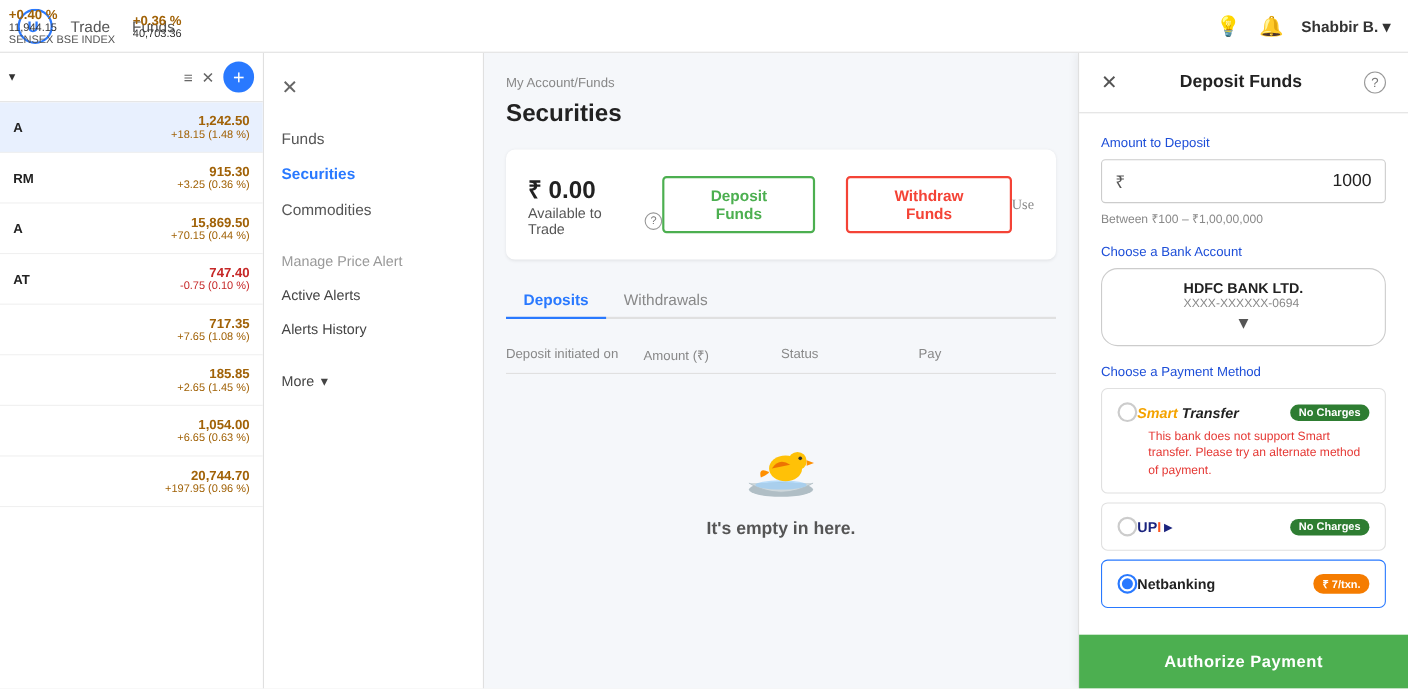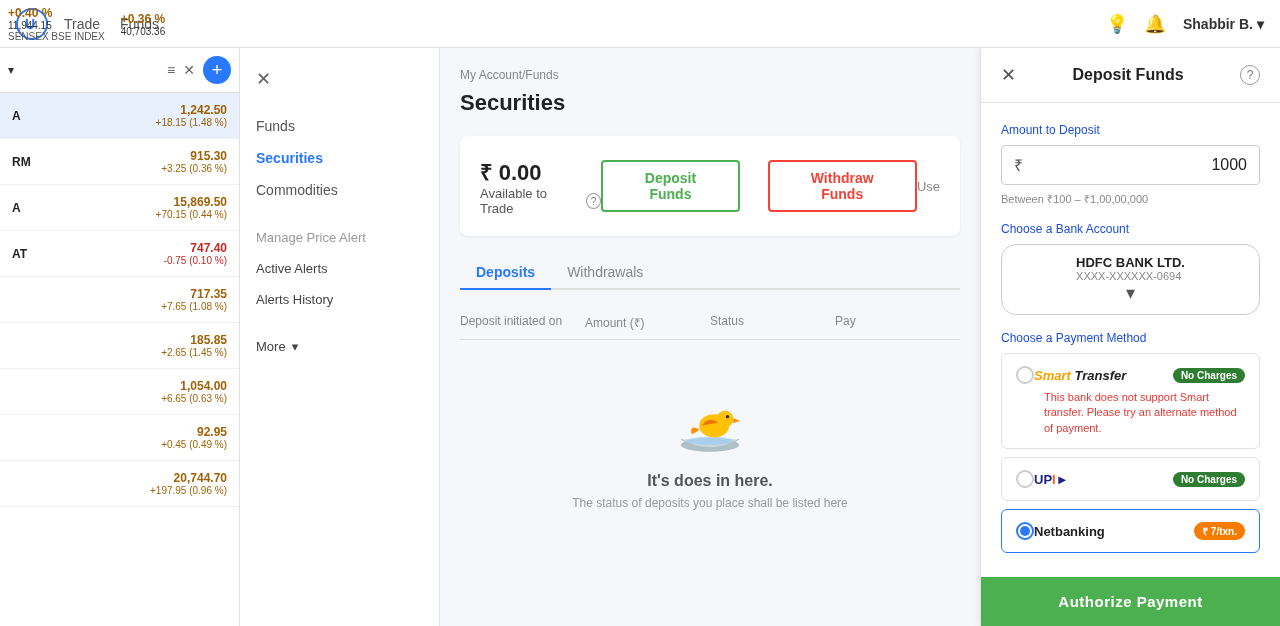--- a/index.html
+++ b/index.html
@@ -274,20 +274,21 @@
       padding: 8px 20px;
       border-radius: 4px;
       font-size: 14px;
       font-weight: 600;
       cursor: pointer;
       margin-left: 16px;
     }
     .use-label {
       font-size: 13px;
       color: #888;
+      font-family: Liberation Serif, serif;
     }
 
     
     .tabs {
       display: flex;
       gap: 0;
       border-bottom: 2px solid #e0e0e0;
       margin-bottom: 16px;
     }
     .tab {
@@ -624,27 +625,20 @@
         <div>
           <div class="item-price positive">185.85</div>
           <div class="item-change positive">+2.65 (1.45 %)</div>
         </div>
       </div>
       <div class="watchlist-item">
         <span class="item-name"></span>
         <div>
           <div class="item-price positive">1,054.00</div>
           <div class="item-change positive">+6.65 (0.63 %)</div>
-        </div>
-      </div>
-      <div class="watchlist-item">
-        <span class="item-name"></span>
-        <div>
-          <div class="item-price positive">92.95</div>
-          <div class="item-change positive">+0.45 (0.49 %)</div>
         </div>
       </div>
       <div class="watchlist-item">
         <span class="item-name"></span>
         <div>
           <div class="item-price positive">20,744.70</div>
           <div class="item-change positive">+197.95 (0.96 %)</div>
         </div>
       </div>
     </div>
@@ -711,22 +705,21 @@
         <circle cx="78" cy="44" r="10" fill="#ffc107"></circle>
 
         <polygon points="88,43 96,46 88,49" fill="#ff8f00"></polygon>
 
         <circle cx="81" cy="41" r="2" fill="#333"></circle>
 
         <path d="M50 52 Q58 40 70 48" fill="#e65100" opacity="0.7"></path>
 
         <path d="M47 56 Q35 50 38 62 Q47 58 47 56Z" fill="#ff8f00"></path>
       </svg>
-      <div class="empty-title">It's does in here.</div>
-      <div class="empty-desc">The status of deposits you place shall be listed here</div>
+      <div class="empty-title">It's empty in here.</div>
     </div>
   </div>
 
   <div class="deposit-panel">
     <div class="deposit-header">
       <span class="toolbar-icon" style="font-size:18px;color:#555;cursor:pointer;">✕</span>
       <span class="deposit-title">Deposit Funds</span>
       <div class="help-icon">?</div>
     </div>
 

